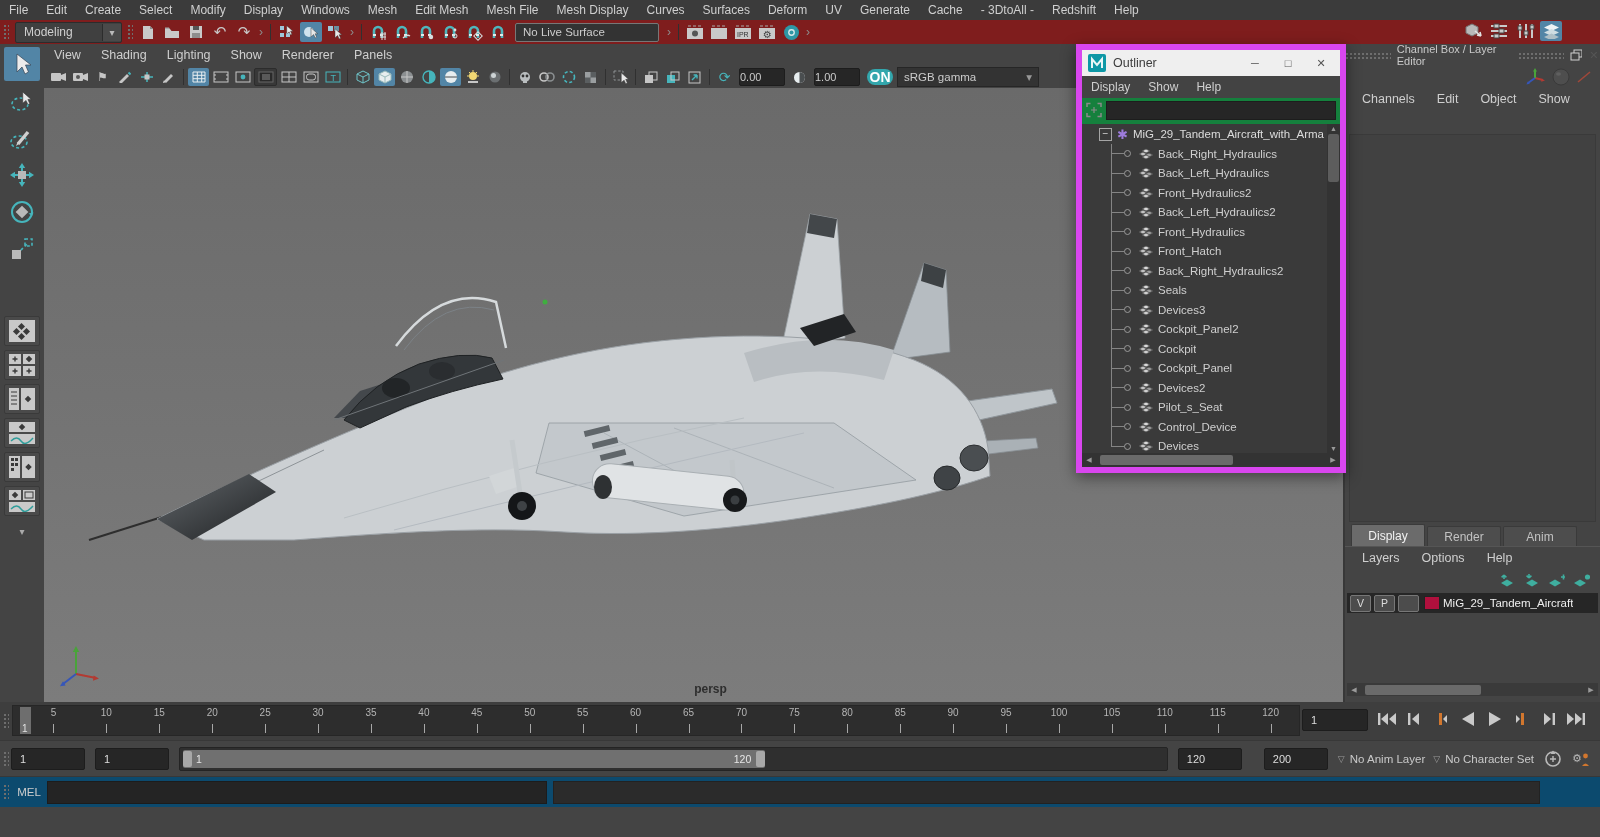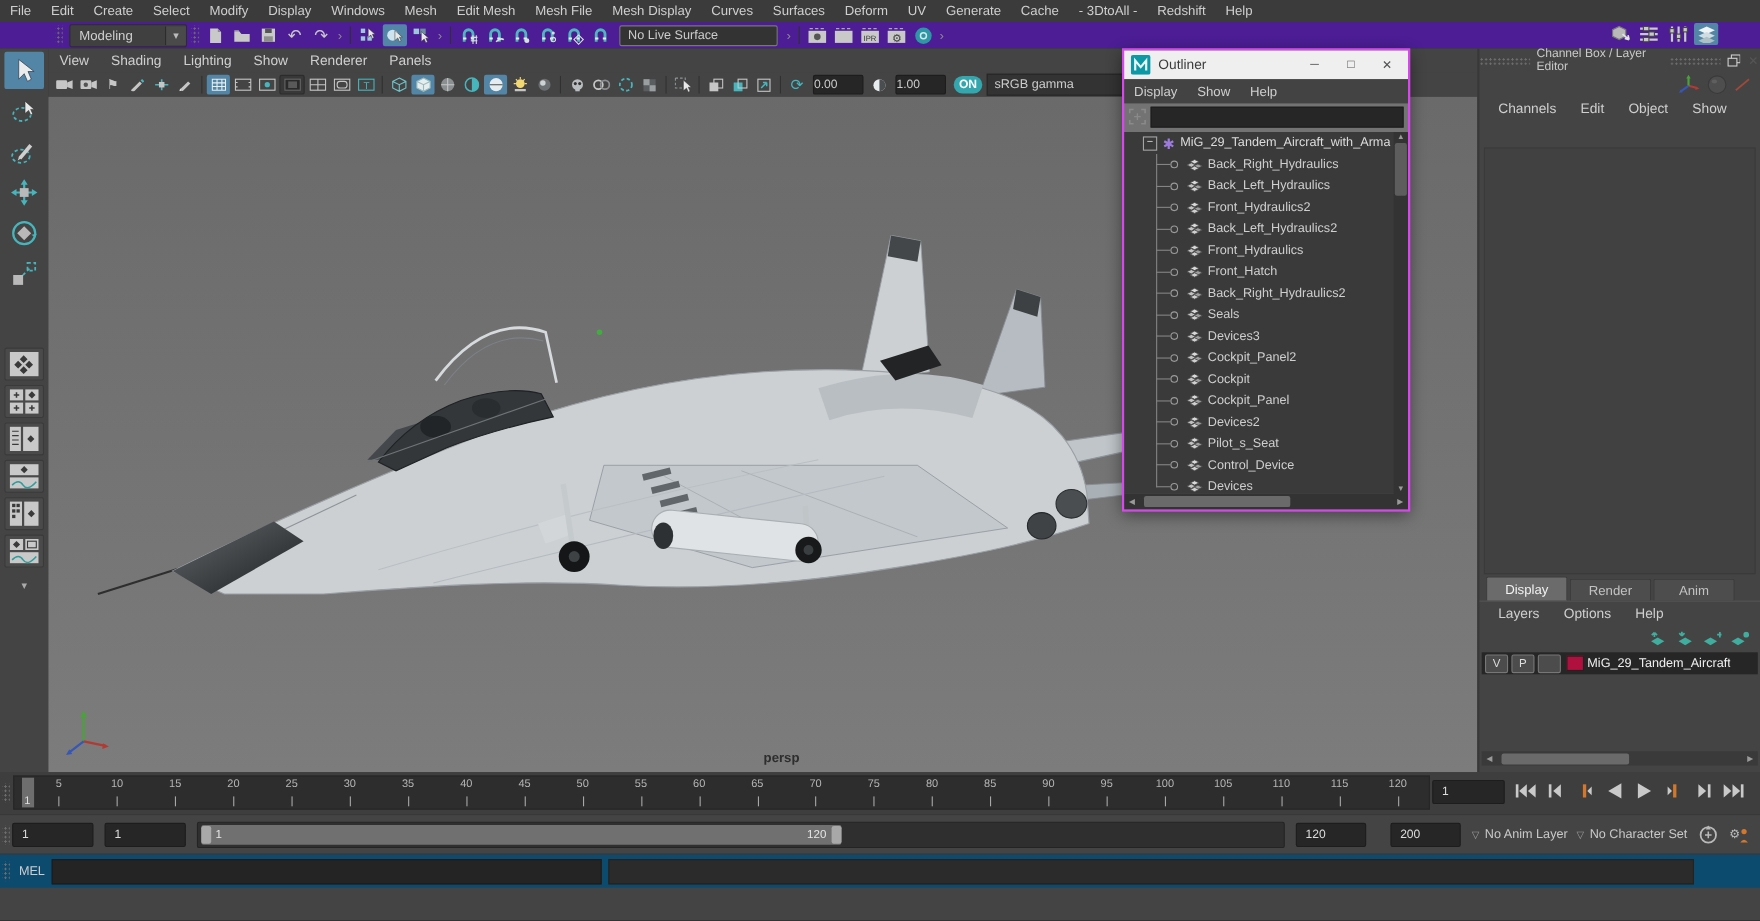--- a/index.html
+++ b/index.html
@@ -1,21 +1,21 @@
 <!DOCTYPE html>
 <html><head>
 <meta charset="utf-8">
 <style>
   html,body{margin:0;padding:0;background:#222;}
   .app{position:relative;width:1600px;height:837px;background:#444;font-family:"Liberation Sans",sans-serif;color:#cfcfcf;overflow:hidden;user-select:none;}
   
   .menubar{position:absolute;left:0;top:0;right:0;height:20px;background:#3b3b3b;display:flex;align-items:center;font-size:12px;}
   .menu-item{padding:0 9px;line-height:20px;color:#cfcfcf;white-space:nowrap;}
   
-  .statusline{position:absolute;left:0;top:20px;right:0;height:24px;background:#4c1d95;border-bottom:1px solid #333;display:flex;align-items:center;gap:2px;padding-left:48px;}
+  .statusline{position:absolute;left:0;top:20px;right:0;height:24px;background:#7f1d1d;border-bottom:1px solid #333;display:flex;align-items:center;gap:2px;}
   .grip{width:7px;height:18px;margin:0 2px;background-image:radial-gradient(#6e6e6e 1px,transparent 1.1px);background-size:4px 4px;background-position:1px 1px;}
   .dd-menuset{display:flex;align-items:center;height:19px;background:#404040;border:1px solid #2c2c2c;border-radius:2px;margin-left:2px;}
   .dd-menuset .txt{padding:0 8px;font-size:12px;width:70px;}
   .dd-menuset .caret{width:18px;text-align:center;border-left:1px solid #2c2c2c;background:#4a4a4a;color:#bbb;font-size:10px;line-height:17px;}
   .sep{width:1px;height:16px;background:#303030;margin:0 3px;}
   .gsep{color:#8d8d8d;font-size:12px;padding:0 2px;}
   .sicon{width:22px;height:20px;display:flex;align-items:center;justify-content:center;border-radius:2px;}
   .sicon.active{background:#5285a6;}
   .sicon svg{display:block;}
   .lsfield{width:128px;height:17px;border:1px solid #777;border-radius:2px;background:#333;font-size:11.5px;color:#ccc;display:flex;align-items:center;padding:0 7px;margin:0 4px;}
@@ -31,27 +31,27 @@
   .laycaret{margin-top:10px;color:#aaa;font-size:10px;}
   
   .vp{position:absolute;left:44px;top:0;bottom:0;width:1301px;}
   .pmenus{height:22px;background:#444;display:flex;align-items:center;font-size:12.5px;}
   .pmenus .menu-item{padding:0 10px;}
   .ptoolbar{height:22px;background:#444;border-bottom:1px solid #333;display:flex;align-items:center;gap:1px;padding-left:4px;}
   .vicon{min-width:21px;height:18px;display:flex;align-items:center;justify-content:center;color:#c6c6c6;font-size:12px;border-radius:2px;}
   .vicon.active{background:#5285a6;}
   .vicon.darkbg{background:#383838;border:1px solid #2c2c2c;height:16px;}
   .numfield{width:44px;height:16px;background:#262626;border:1px solid #1d1d1d;border-radius:2px;color:#ccc;font-size:11px;display:flex;align-items:center;justify-content:flex-start;margin:0 3px;}
-  .onbtn{width:26px;height:16px;border-radius:8px;background:#33a7ad;color:#fff;font-size:11px;font-weight:bold;display:flex;align-items:center;justify-content:center;margin:0 3px;}
+  .onbtn{width:26px;height:16px;border-radius:8px;background:#33a7ad;color:#fff;font-size:14px;font-weight:bold;display:flex;align-items:center;justify-content:center;margin:0 3px;}
   .gammadd{width:128px;height:18px;background:#333;border:1px solid #262626;display:flex;align-items:center;justify-content:space-between;padding:0 6px;font-size:11.5px;color:#ccc;}
   .canvas{position:absolute;left:0;top:44px;right:0;bottom:0;background:linear-gradient(#6a6a6a,#7c7c7c);overflow:hidden;}
   .persp-label{position:absolute;left:50%;bottom:6px;transform:translateX(-50%);color:#2e2e2e;font-size:12px;font-weight:bold;margin-left:16px;}
   .axisgizmo{position:absolute;left:14px;bottom:14px;}
   
-  .outliner{position:absolute;left:1020px;top:0;width:258px;height:417px;background:#737373;border:2px solid #d946ef;box-shadow:0 4px 14px rgba(0,0,0,.45);}
+  .outliner{position:absolute;left:1076px;top:0;width:258px;height:417px;background:#15803d;border:6px solid #d946ef;box-shadow:0 4px 14px rgba(0,0,0,.45);}
   .ow-title{height:26px;background:#efefef;display:flex;align-items:center;padding:0 6px;gap:7px;}
   .ow-title .t{color:#3c3c3c;font-size:12.5px;flex:1;}
   .winbtn{width:26px;text-align:center;color:#555;font-size:11px;}
   .ow-menus{height:22px;display:flex;align-items:center;background:#434343;font-size:12px;}
   .ow-menus .menu-item{padding:0 9px;}
   .ow-search{height:24px;display:flex;align-items:center;padding:0 4px;gap:4px;}
   .ow-searchfield{flex:1;height:17px;background:#262626;border:1px solid #1d1d1d;}
   .olistwrap{position:absolute;left:0;top:74px;right:0;bottom:14px;background:#3a3a3a;overflow:hidden;}
   .trunk{position:absolute;left:29px;top:20px;width:1px;height:303px;background:#848484;}
   .orow-root{height:20px;display:flex;align-items:center;padding-left:17px;gap:5px;font-size:11.5px;color:#dcdcdc;}

